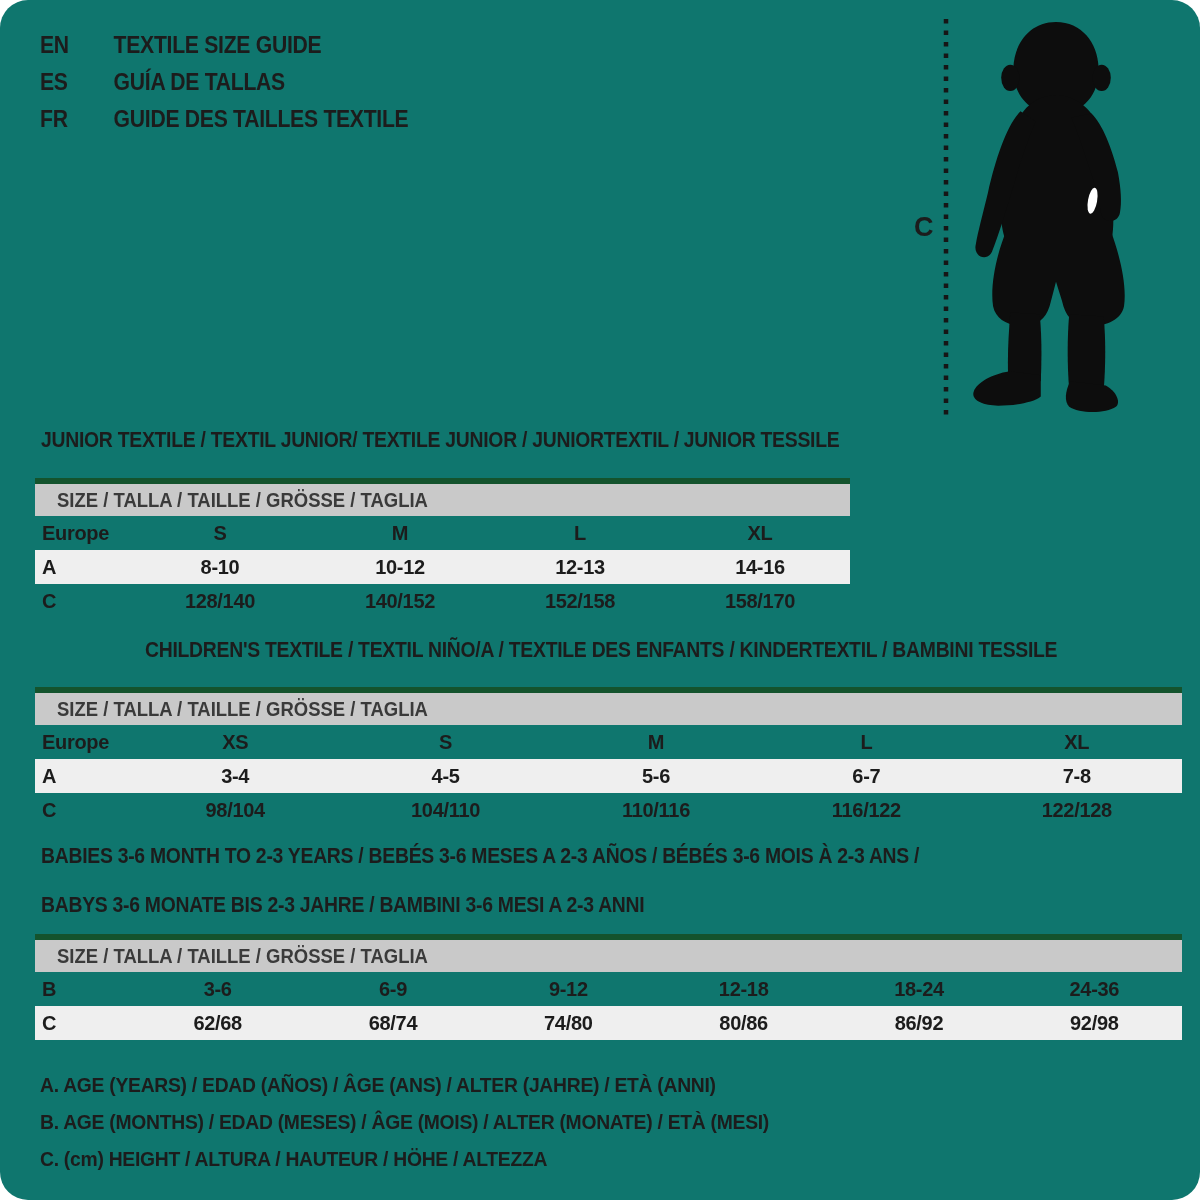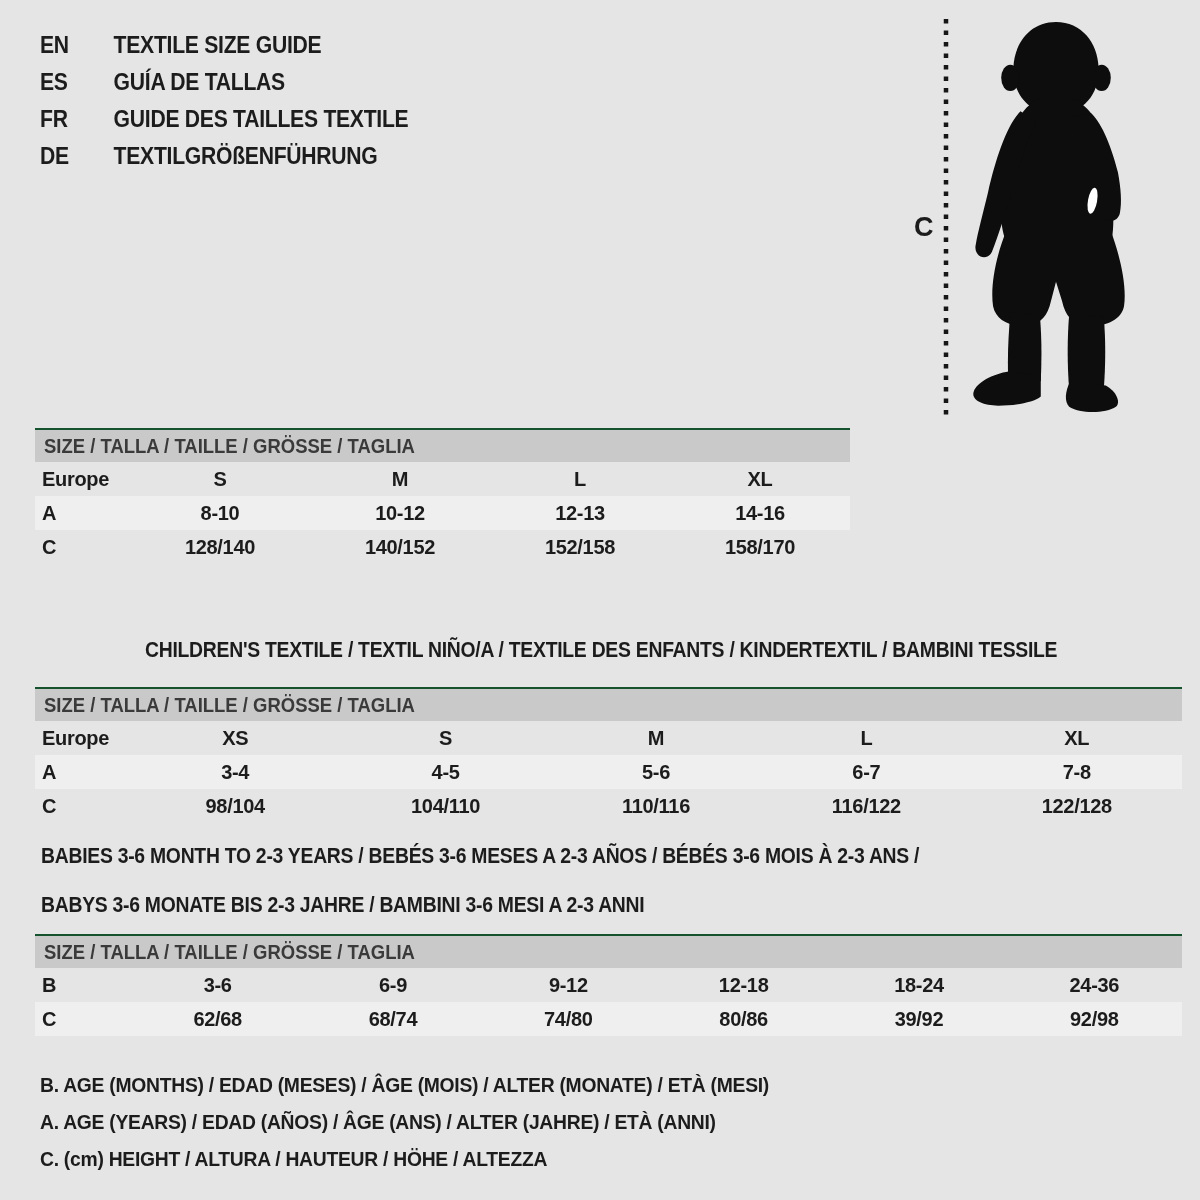--- a/index.html
+++ b/index.html
@@ -1,18 +1,18 @@
 <!DOCTYPE html>
 <html><head>
 <meta charset="utf-8">
 <style>
   html,body{margin:0;padding:0;background:#ffffff;}
   .canvas{
-    position:relative;width:1200px;height:1200px;background:#e5e5e5;
-    font-family:"Liberation Sans",sans-serif;color:#1c1c1c;overflow:hidden;
+    position:relative;width:1200px;height:1200px;background:#0f766e;
+    font-family:"Liberation Sans",sans-serif;color:#1c1c1c;overflow:hidden;border-radius:28px;
     -webkit-font-smoothing:antialiased;
   }
   .cond{display:inline-block;transform:scaleX(0.88);transform-origin:0 50%;white-space:nowrap;}
   .cond92{display:inline-block;transform:scaleX(0.92);transform-origin:0 50%;white-space:nowrap;}
 
   
   .lang-block{position:absolute;left:40px;top:27px;}
   .lang-row{height:37px;line-height:37px;font-weight:700;font-size:23px;letter-spacing:-0.3px;white-space:nowrap;}
   .lang-code{display:inline-block;width:80px;}
 
@@ -27,42 +27,41 @@
   .sec-junior{top:428px;width:815px;}
   .sec-children{top:638px;width:1147px;}
   .sec-babies{top:844px;width:1147px;}
   .sec-title{height:24px;line-height:24px;font-weight:700;font-size:22px;letter-spacing:-0.3px;margin-left:6px;}
   .sec-junior .sec-title{margin-bottom:26px;}
   .sec-children .sec-title{margin-bottom:25px;text-align:right;}
   .sec-babies .t1{margin-bottom:25px;}
   .sec-babies .t2{margin-bottom:17px;}
 
   .size-bar{
-    height:32px;line-height:31px;background:#c9c9c9;border-top:2px solid #14532d;
-    padding-left:9px;font-weight:700;font-size:21px;color:#3a3a3a;white-space:nowrap;overflow:hidden;
+    height:32px;line-height:31px;background:#c9c9c9;border-top:6px solid #14532d;
+    padding-left:22px;font-weight:700;font-size:21px;color:#3a3a3a;white-space:nowrap;overflow:hidden;
   }
   table{border-collapse:collapse;table-layout:fixed;width:100%;}
   td{font-weight:700;font-size:20px;letter-spacing:-0.3px;text-align:center;height:34px;padding:0;}
   td.lbl{text-align:left;padding-left:7px;margin-top:32px;}
   tr.stripe{background:#efefef;}
 
   
   .legend{position:absolute;left:40px;top:1066px;}
   .legend-line{height:37px;line-height:37px;font-weight:700;font-size:21px;letter-spacing:-0.3px;white-space:nowrap;}
 </style>
 </head>
 <body>
 
 <div class="canvas">
 
   <div class="lang-block">
     <div class="lang-row"><span class="cond92"><span class="lang-code">EN</span><span>TEXTILE SIZE GUIDE</span></span></div>
     <div class="lang-row"><span class="cond92"><span class="lang-code">ES</span><span>GUÍA DE TALLAS</span></span></div>
     <div class="lang-row"><span class="cond92"><span class="lang-code">FR</span><span>GUIDE DES TAILLES TEXTILE</span></span></div>
-    <div class="lang-row"><span class="cond92"><span class="lang-code">DE</span><span>TEXTILGRÖßENFÜHRUNG</span></span></div>
   </div>
 
   <div class="figure">
     <svg class="dash-line" width="8" height="408">
       <line x1="4" y1="3" x2="4" y2="405" stroke="#161616" stroke-width="4.5" stroke-dasharray="4.5 7"></line>
     </svg>
     <div class="measure-c">C</div>
     <svg class="toddler" width="200" height="406" viewBox="0 0 190 400">
       <g fill="#0d0d0d">
         <path d="M95,2 C70,2 54,22 53,47 C52,71 66,92 95,93 C124,92 138,71 137,47 C136,22 120,2 95,2 Z"></path>
@@ -75,20 +74,21 @@
         <path d="M50,288 C48,312 47,334 48,354 L80,356 C81,334 81,312 79,290 Z"></path>
         <path d="M108,290 C106,314 106,340 108,364 L142,364 C144,340 144,314 142,292 Z"></path>
         <path d="M49,346 C32,349 17,357 14,366 C11,374 22,380 38,380 C54,380 73,377 80,371 L80,350 Z"></path>
         <path d="M109,356 C104,366 103,376 108,381 C118,388 144,388 154,381 C159,377 155,366 144,360 Z"></path>
       </g>
       <ellipse cx="131" cy="178" rx="4.5" ry="13" fill="#ffffff" transform="rotate(10 131 178)"></ellipse>
     </svg>
   </div>
 
   <div class="section sec-junior">
+    <div class="sec-title"><span class="cond">JUNIOR TEXTILE / TEXTIL JUNIOR/ TEXTILE JUNIOR / JUNIORTEXTIL / JUNIOR TESSILE</span></div>
     <div class="size-bar"><span class="cond">SIZE / TALLA / TAILLE / GRÖSSE / TAGLIA</span></div>
     <table>
       <colgroup>
           <col style="width:95px">
           <col>
           <col>
           <col>
           <col>
         </colgroup>
       <tbody>
@@ -181,26 +181,26 @@
         <td>12-18</td>
         <td>18-24</td>
         <td>24-36</td>
       </tr>
       <tr class="stripe">
         <td class="lbl">C</td>
         <td>62/68</td>
         <td>68/74</td>
         <td>74/80</td>
         <td>80/86</td>
-        <td>39/92</td>
+        <td>86/92</td>
         <td>92/98</td>
       </tr>
     </tbody>
       </table>
   </div>
 
   <div class="legend">
+    <div class="legend-line"><span class="cond92">A. AGE (YEARS) / EDAD (AÑOS) / ÂGE (ANS) / ALTER (JAHRE) / ETÀ (ANNI)</span></div>
     <div class="legend-line"><span class="cond92">B. AGE (MONTHS) / EDAD (MESES) / ÂGE (MOIS) / ALTER (MONATE) / ETÀ (MESI)</span></div>
-    <div class="legend-line"><span class="cond92">A. AGE (YEARS) / EDAD (AÑOS) / ÂGE (ANS) / ALTER (JAHRE) / ETÀ (ANNI)</span></div>
     <div class="legend-line"><span class="cond92">C. (cm) HEIGHT / ALTURA / HAUTEUR / HÖHE / ALTEZZA</span></div>
   </div>
 
 </div>
 
 </body></html>

